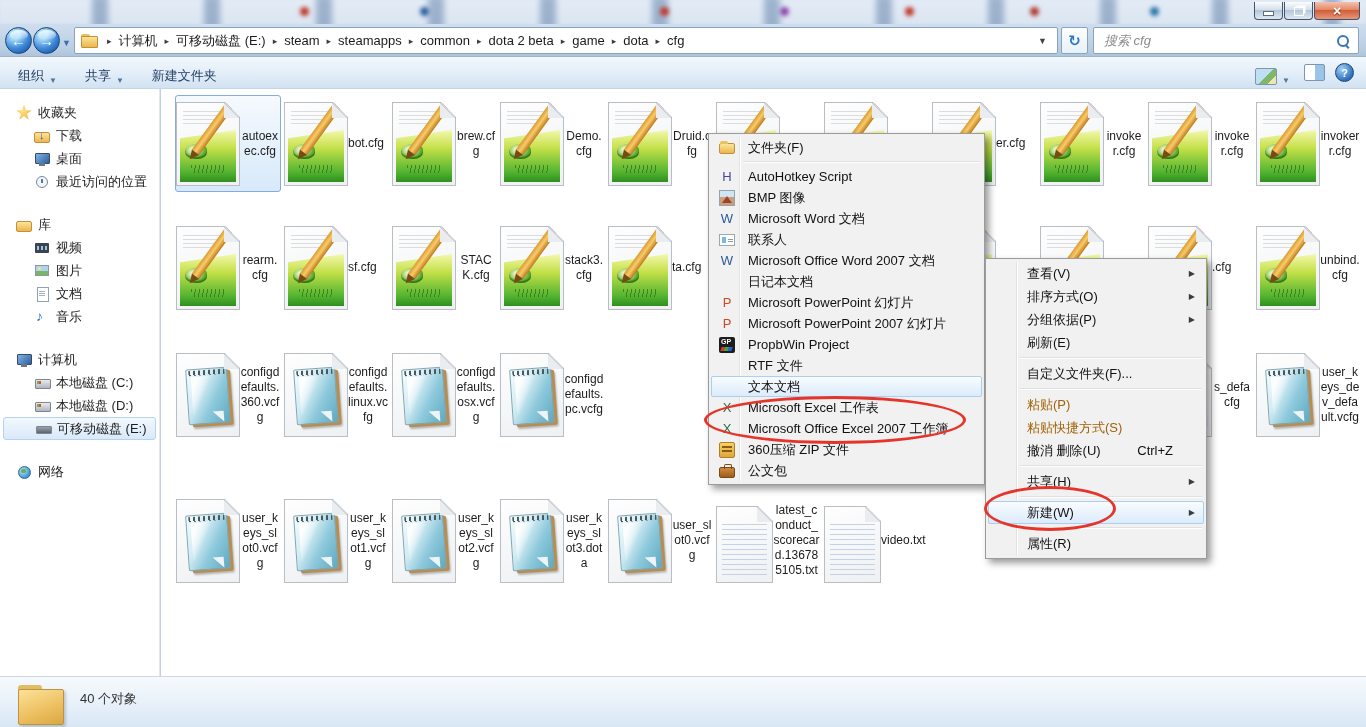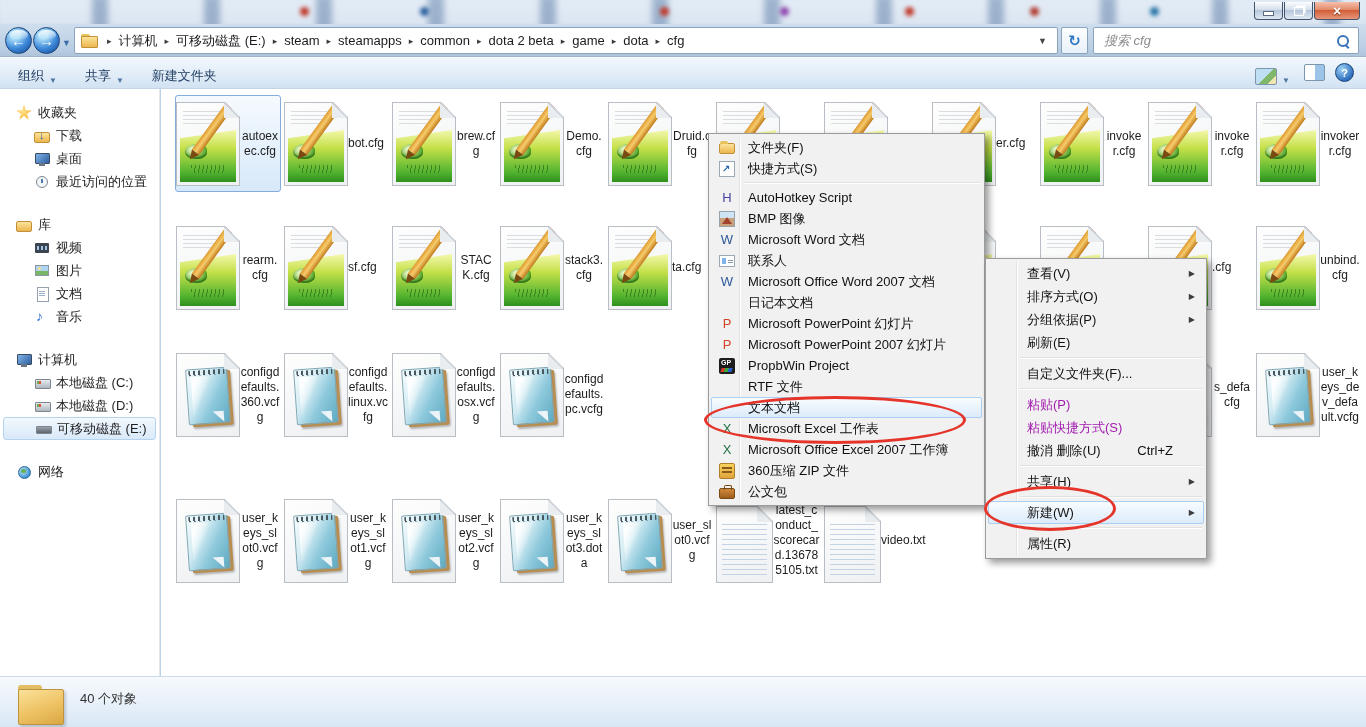--- a/index.html
+++ b/index.html
@@ -160,21 +160,21 @@
   .menu{position:absolute;background:#f1f1f1;border:1px solid #9b9b9b;box-shadow:4px 4px 7px rgba(0,0,0,.4);
     padding:3px 2px;z-index:10;box-sizing:border-box;}
   .menu::before{content:'';position:absolute;left:30px;top:3px;bottom:3px;width:1px;background:#e2e2e2;box-shadow:1px 0 0 #fff;}
   .menu-item{position:relative;display:flex;align-items:center;font-size:13px;color:#111;
     padding:0 8px 0 4px;box-sizing:border-box;border:1px solid transparent;border-radius:2px;text-align:center;}
   .submenu .menu-item{height:21px;}
   .ctxmenu .menu-item{height:23px;padding-left:38px;}
   .menu-item .lbl{margin-left:12px;white-space:nowrap;}
   .ctxmenu .menu-item .lbl{margin-left:0;}
   .menu-item.hl{background:linear-gradient(#f8fcfe,#dcebfb);border-color:#a9d0f2;}
-  .menu-item.disabled{color:#a21caf;}
+  .menu-item.disabled{color:#a16207;}
   .menu-item .arrow{margin-left:auto;font-size:8px;color:#3c3c3c;}
   .menu-item .shortcut{margin-left:auto;margin-right:22px;color:inherit;}
   .menu-sep{height:1px;background:#e0e0e0;border-bottom:1px solid #fff;margin:3px 2px 3px 32px;}
   .mi-icon{width:18px;height:16px;flex:none;position:relative;margin-left:2px;}
 
   .mic{position:absolute;left:1px;top:0;width:16px;height:16px;}
   .mic-folder{background:linear-gradient(#fce49a,#ecb64e);border:1px solid #c19038;border-radius:2px;height:11px;top:3px;box-sizing:border-box;}
   .mic-folder::before{content:'';position:absolute;left:0;top:-3px;width:8px;height:3px;background:#e8c25c;border-radius:2px 2px 0 0;}
   .mic-shortcut{background:#fff;border:1px solid #9aa7b5;box-sizing:border-box;}
   .mic-shortcut::after{content:'↗';position:absolute;left:2px;top:1px;font-size:10px;color:#2563ad;font-weight:bold;}
@@ -834,26 +834,20 @@
       </div>
     </div>
 
   <div class="menu submenu" id="new-submenu" style="left: 708px; top: 133px; width: 277px;">
       <div class="menu-item">
         <span class="mi-icon">
           <span class="mic mic-folder"></span>
         </span>
         <span class="lbl">文件夹(F)</span>
       </div>
-      <div class="menu-item">
-        <span class="mi-icon">
-          <span class="mic mic-shortcut"></span>
-        </span>
-        <span class="lbl">快捷方式(S)</span>
-      </div>
       <div class="menu-sep"></div>
       <div class="menu-item">
         <span class="mi-icon">
           <span class="mic mic-ahk"></span>
         </span>
         <span class="lbl">AutoHotkey Script</span>
       </div>
       <div class="menu-item">
         <span class="mi-icon">
           <span class="mic mic-bmp"></span>

